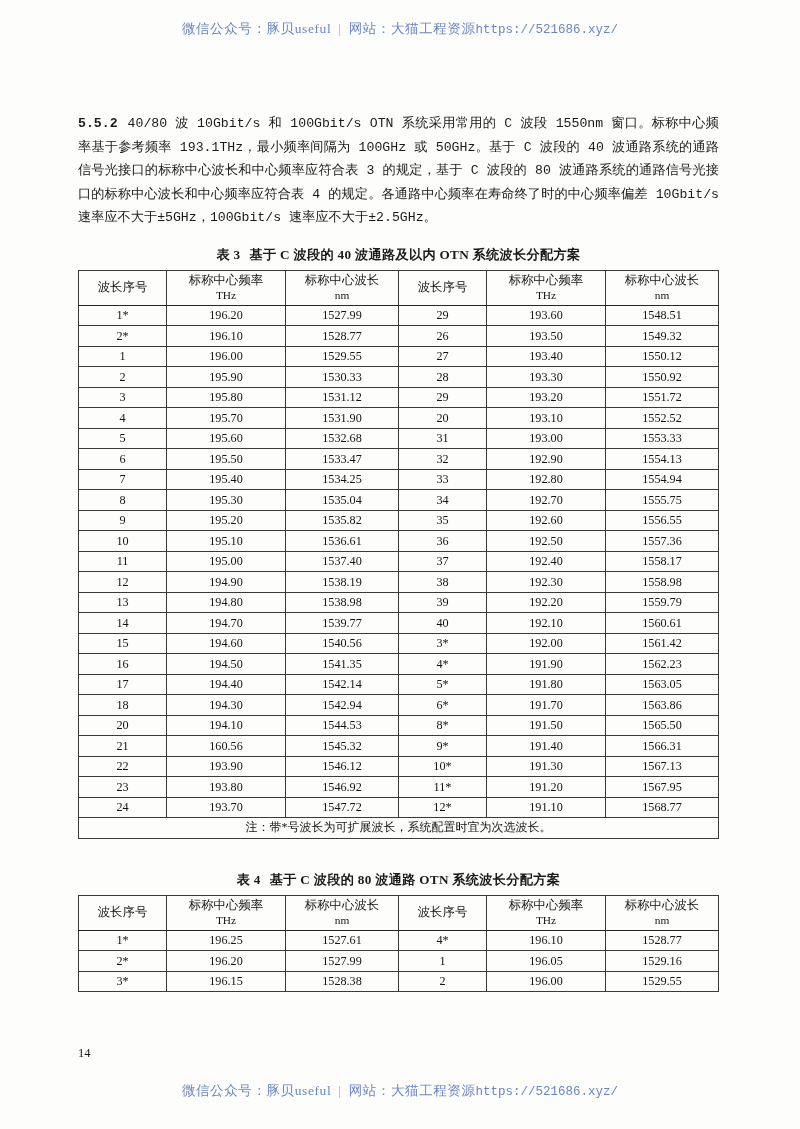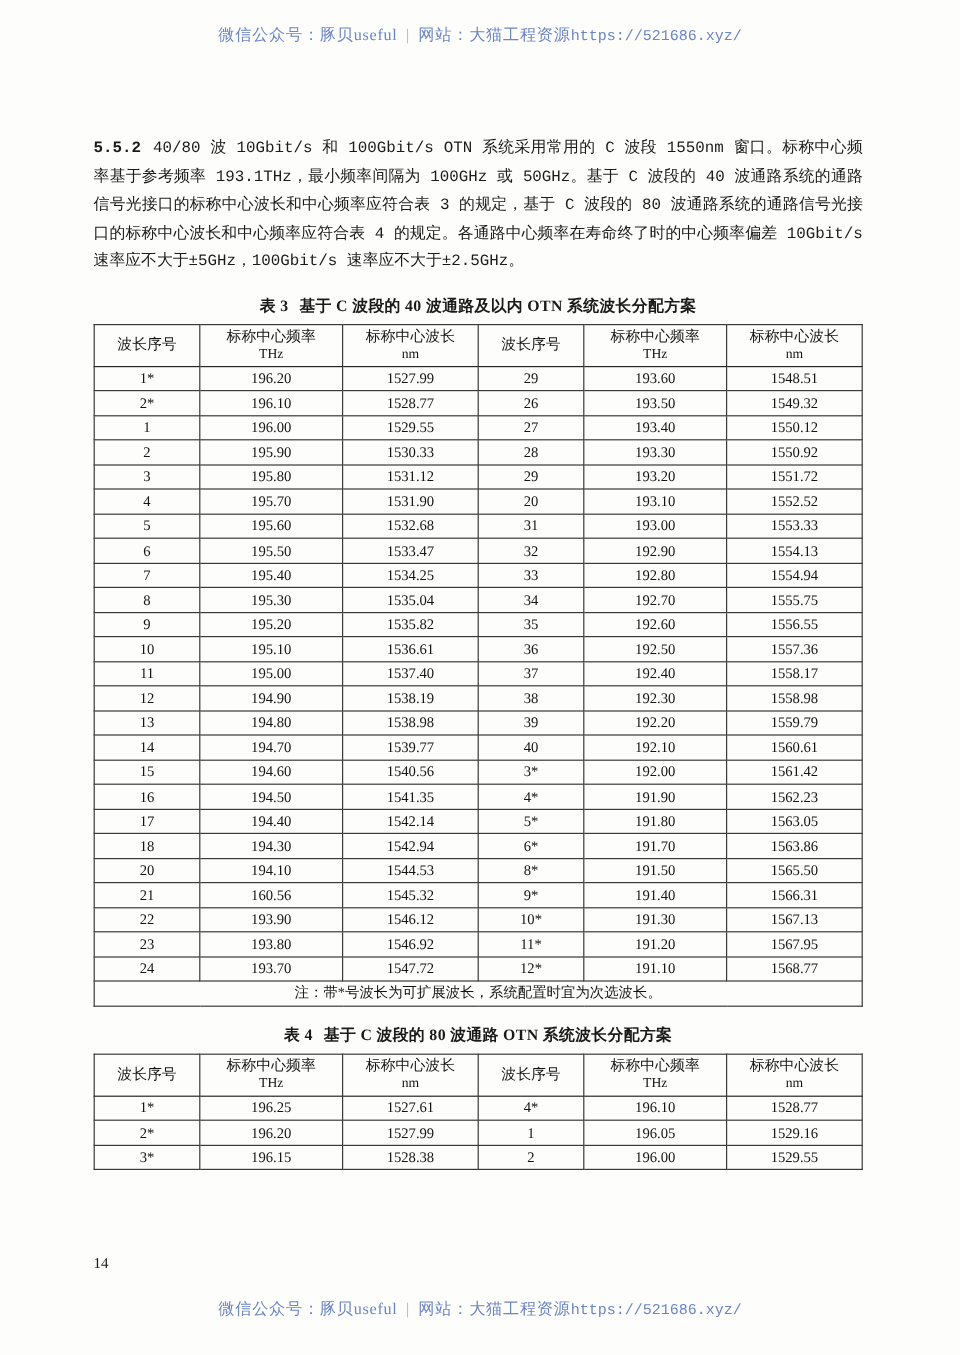--- a/index.html
+++ b/index.html
@@ -126,21 +126,21 @@
 
   td.note-cell {
     text-align: left;
     padding: 3px 0 3px 12px;
     height: 22px;
     font-size: 12px;
     border-top: 1.4px solid #262626;
     margin-top: 40px;
   }
 
-  .t4-wrap { margin-top: 15px; }
+  .t4-wrap { margin-top: 32px; }
 
   .page-no {
     position: absolute;
     left: 78px;
     top: 1046px;
     font-size: 12.5px;
     color: #1a1a1a;
   }
 </style>
 </head>

